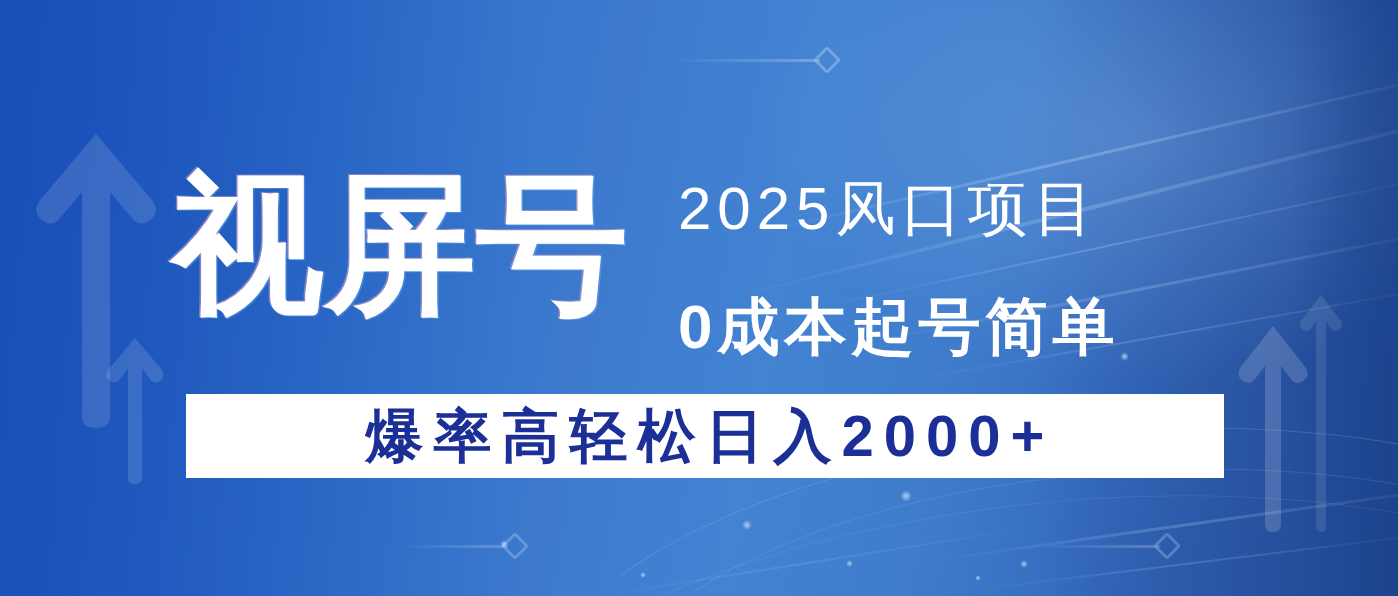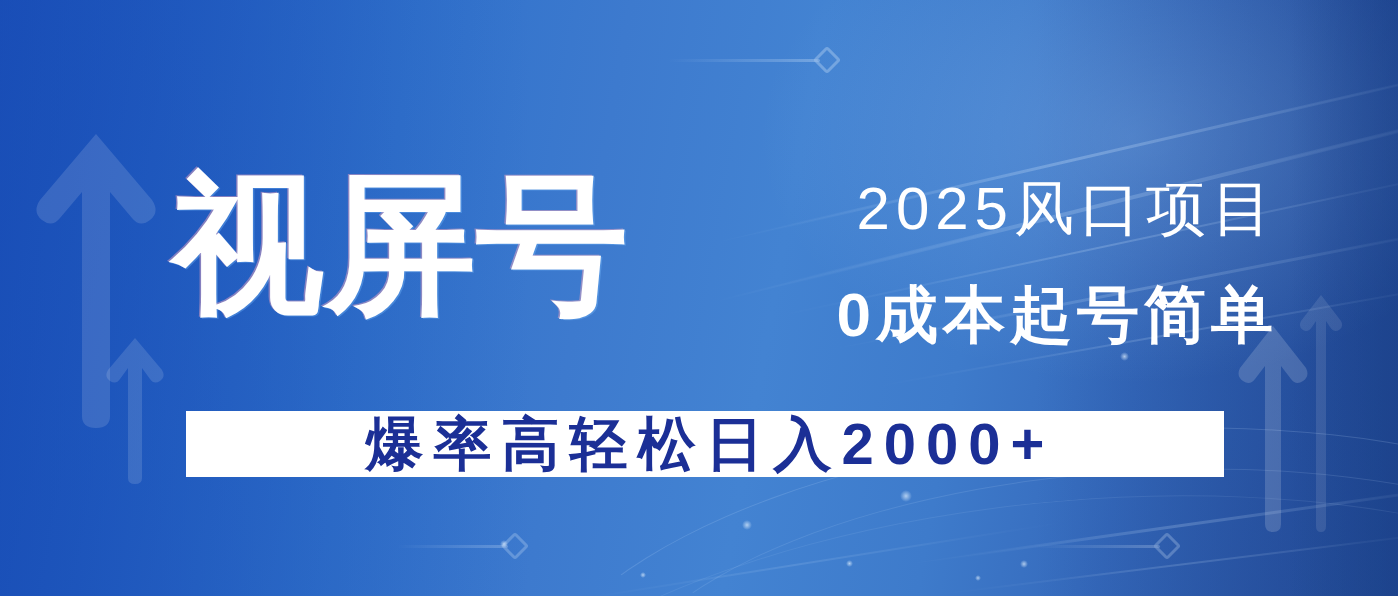--- a/index.html
+++ b/index.html
@@ -9,21 +9,20 @@
   }
   * { box-sizing: border-box; }
 
   .poster {
     position: relative;
     width: 1398px;
     height: 596px;
     overflow: hidden;
     font-family: "Liberation Sans", "DejaVu Sans", sans-serif;
     background: #737373;
-    text-align: right;
   }
 
   
   .bg-base {
     position: absolute;
     inset: 0;
     background: linear-gradient(100deg,
         #1f57c0 0%,
         #2562c6 12%,
         #3172cc 28%,
@@ -135,40 +134,39 @@
   .line1 {
     font-size: 60px;
     line-height: 66px;
     color: #ffffff;
     letter-spacing: 6px;
     white-space: nowrap;
     font-weight: normal;
     margin-top: 24px;
   }
   .line2 {
-    margin-top: 40px;
+    margin-top: 52px;
     font-size: 62px;
     line-height: 66px;
     color: #ffffff;
     letter-spacing: 5px;
     white-space: nowrap;
     font-weight: bold;
   }
 
   .banner {
     position: absolute;
     left: 186px;
     top: 394px;
     width: 1038px;
-    height: 66px;
+    height: 84px;
     background: #ffffff;
     display: flex;
     align-items: center;
     justify-content: center;
-    margin-top: 17px;
   }
   .banner-text {
     font-size: 58px;
     line-height: 60px;
     font-weight: bold;
     color: #1b2f96;
     letter-spacing: 10px;
     white-space: nowrap;
     text-indent: 10px;
   }

